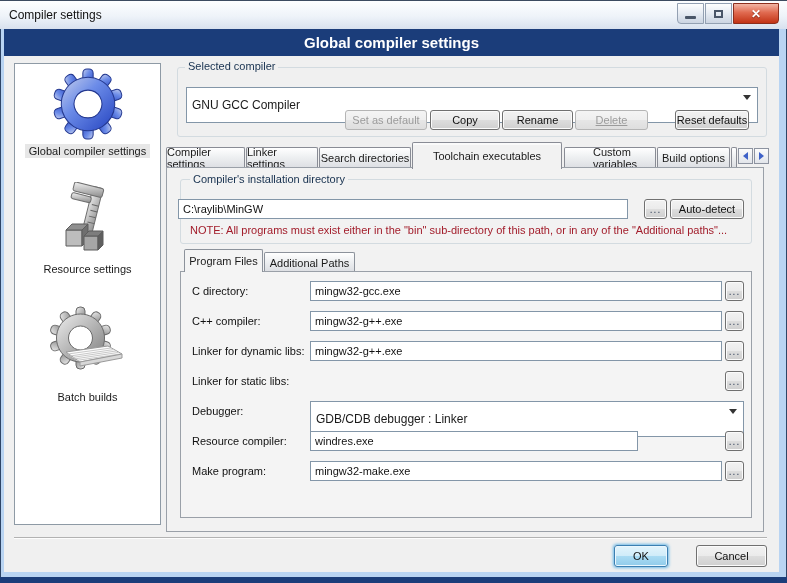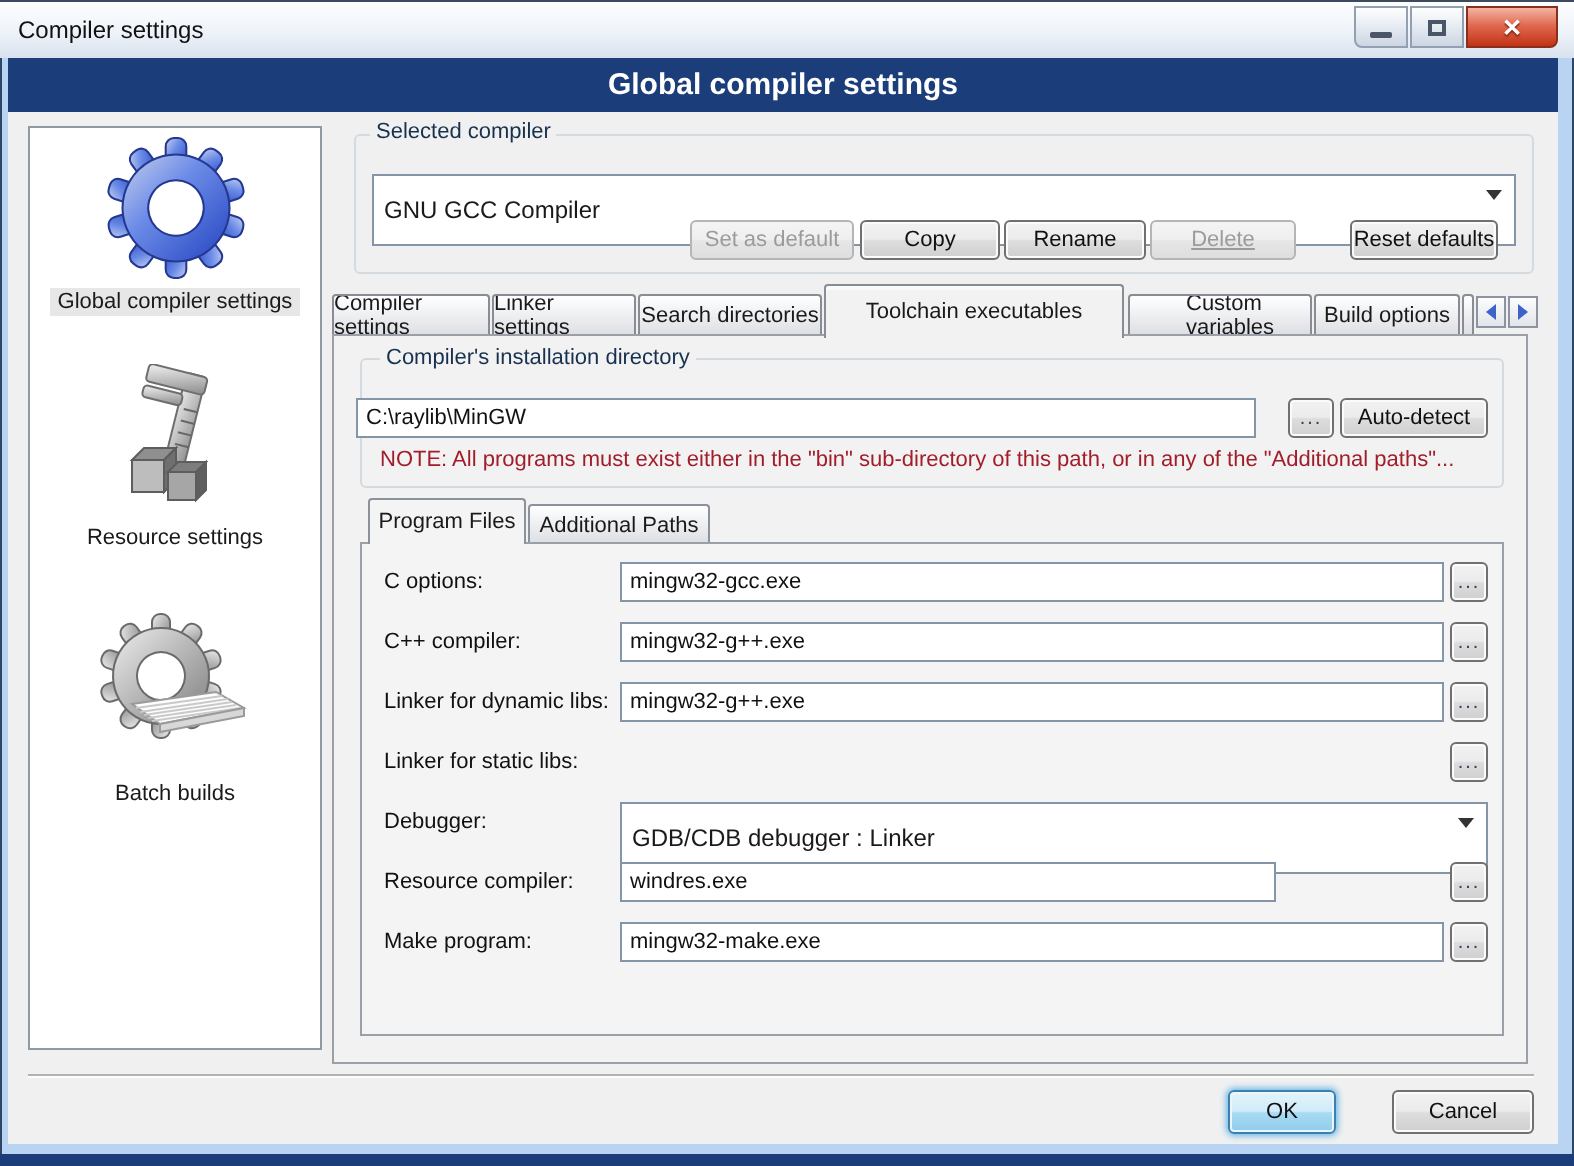--- a/index.html
+++ b/index.html
@@ -250,21 +250,21 @@
     <div class="note" style="left:186px;top:168px;z-index:4;">NOTE: All programs must exist either in the "bin" sub-directory of this path, or in any of the "Additional paths"...</div>
 
     <div class="subtab active" style="left:180px;top:193px;width:79px;height:23px;">
         <span>Program Files</span>
       </div>
     <div class="subtab" style="left:260px;top:196px;width:91px;height:20px;">
         <span>Additional Paths</span>
       </div>
     <div class="subpanel"></div>
 
-    <div class="rowlabel" style="left:188px;top:229px;z-index:6;">C options:</div>
+    <div class="rowlabel" style="left:188px;top:229px;z-index:6;">C directory:</div>
     <input class="input" style="left: 306px; top: 225px; width: 412px; z-index: 6;" readonly="" value="mingw32-gcc.exe">
     <div class="btn" style="left:721px;top:225px;width:19px;z-index:6;">
         <span class="browse">...</span>
       </div>
 
     <div class="rowlabel" style="left:188px;top:259px;z-index:6;">C++ compiler:</div>
     <input class="input" style="left: 306px; top: 255px; width: 412px; z-index: 6;" readonly="" value="mingw32-g++.exe">
     <div class="btn" style="left:721px;top:255px;width:19px;z-index:6;">
         <span class="browse">...</span>
       </div>

